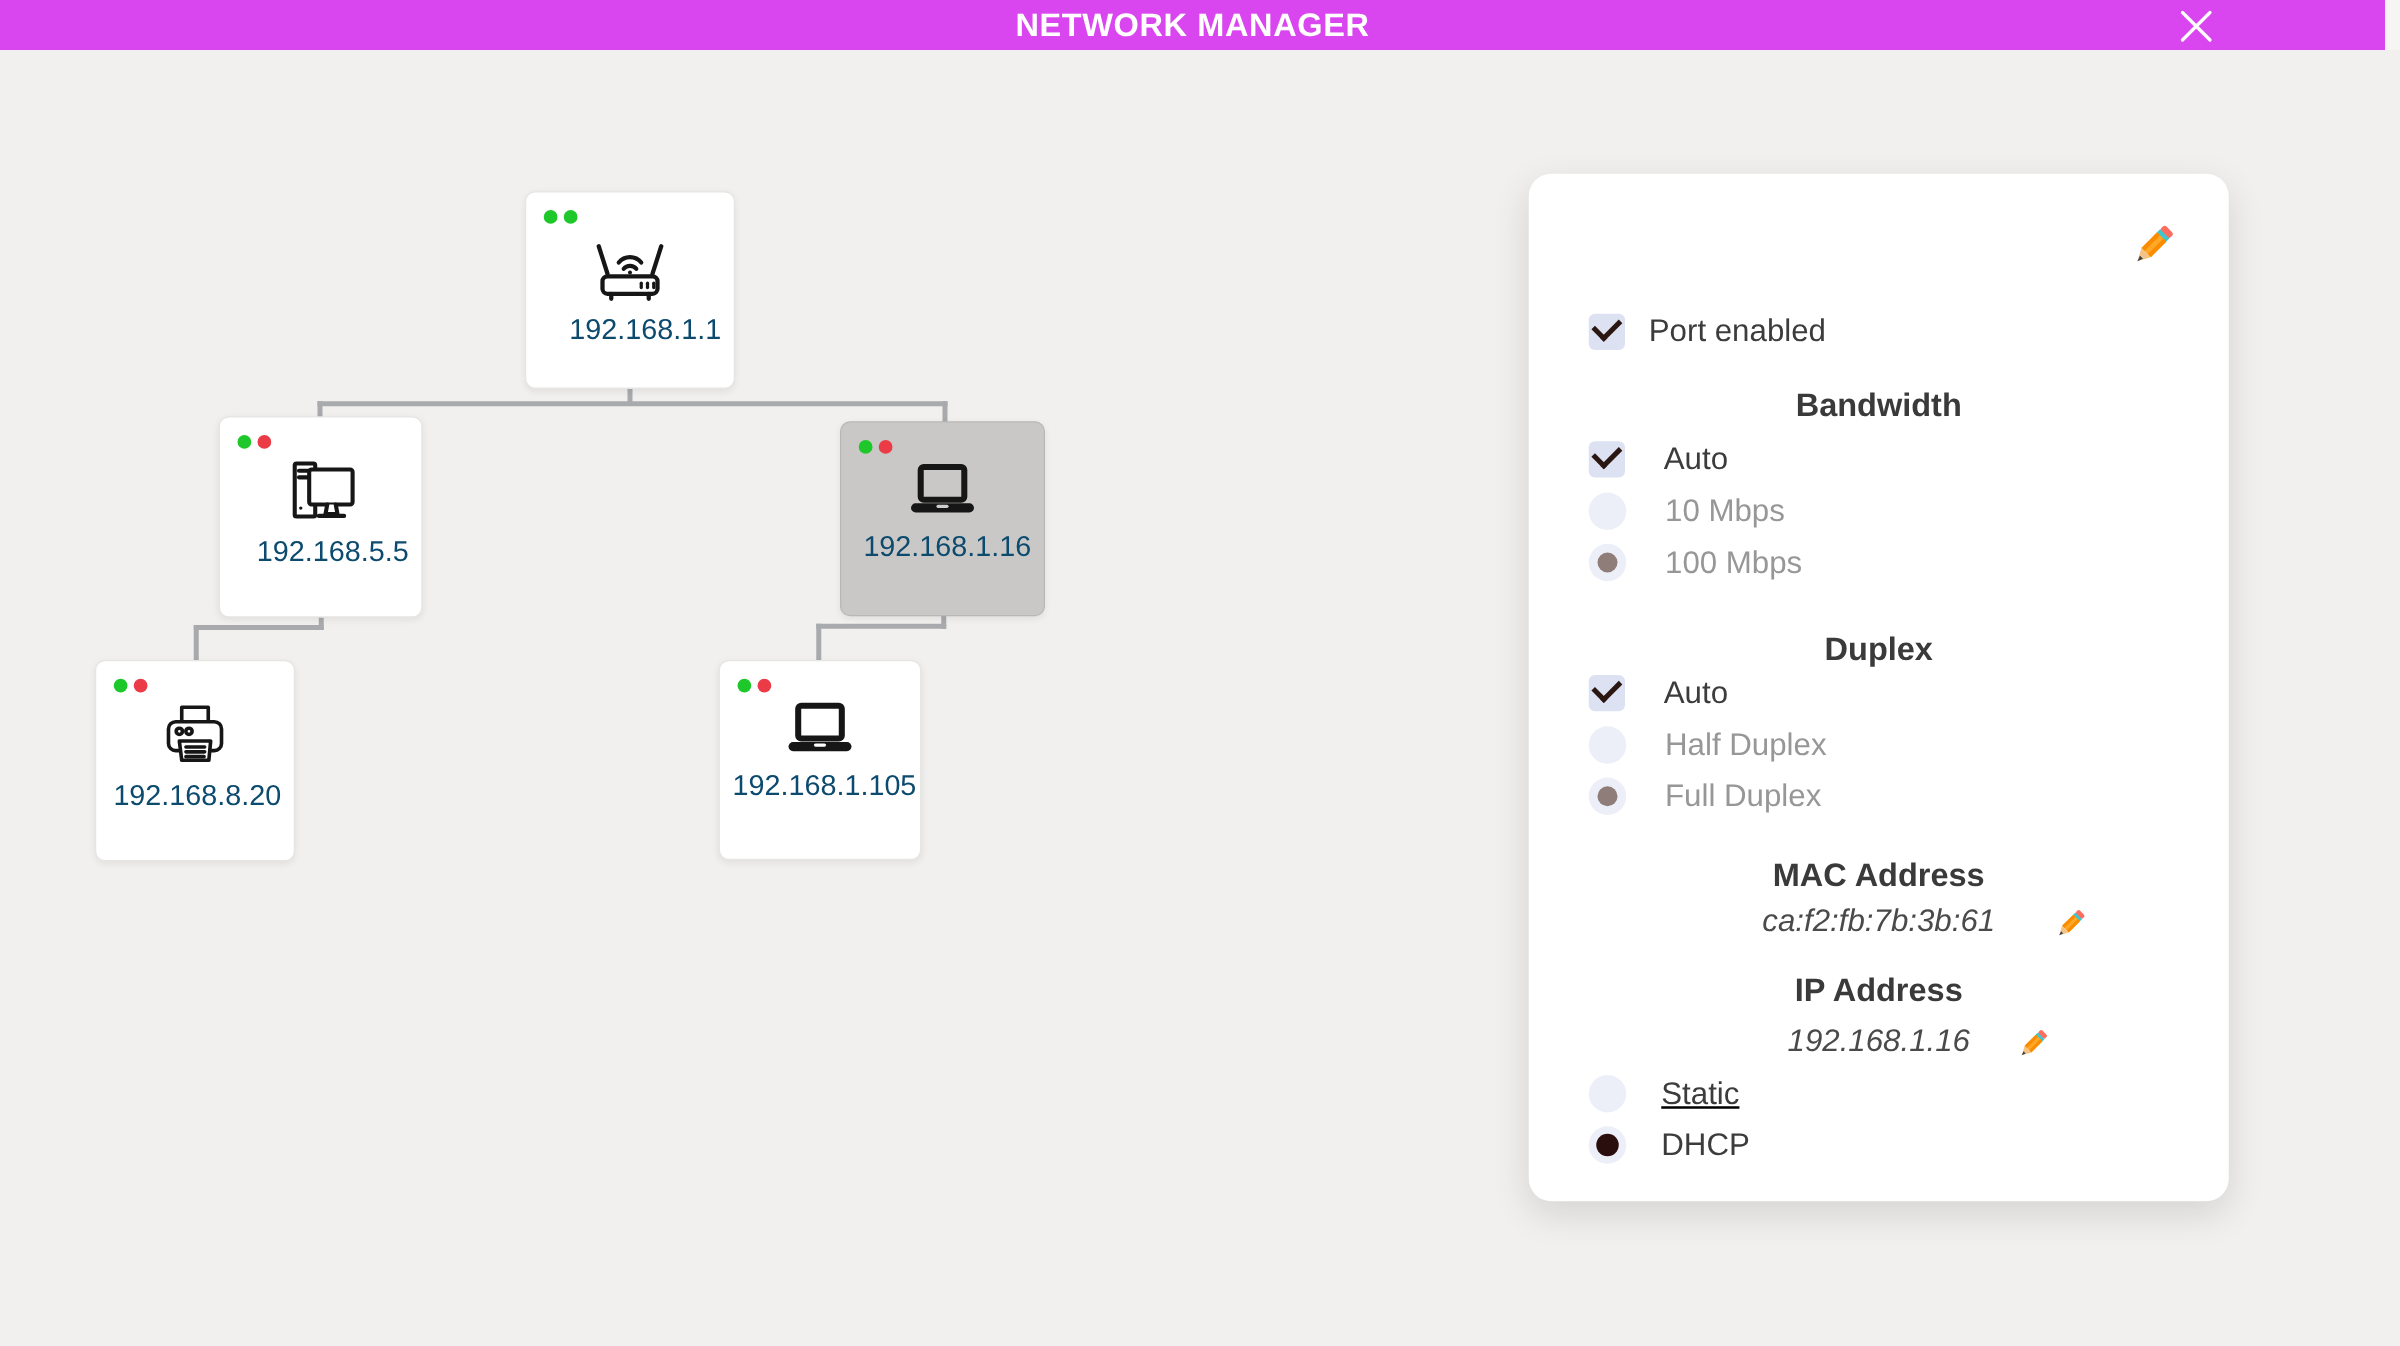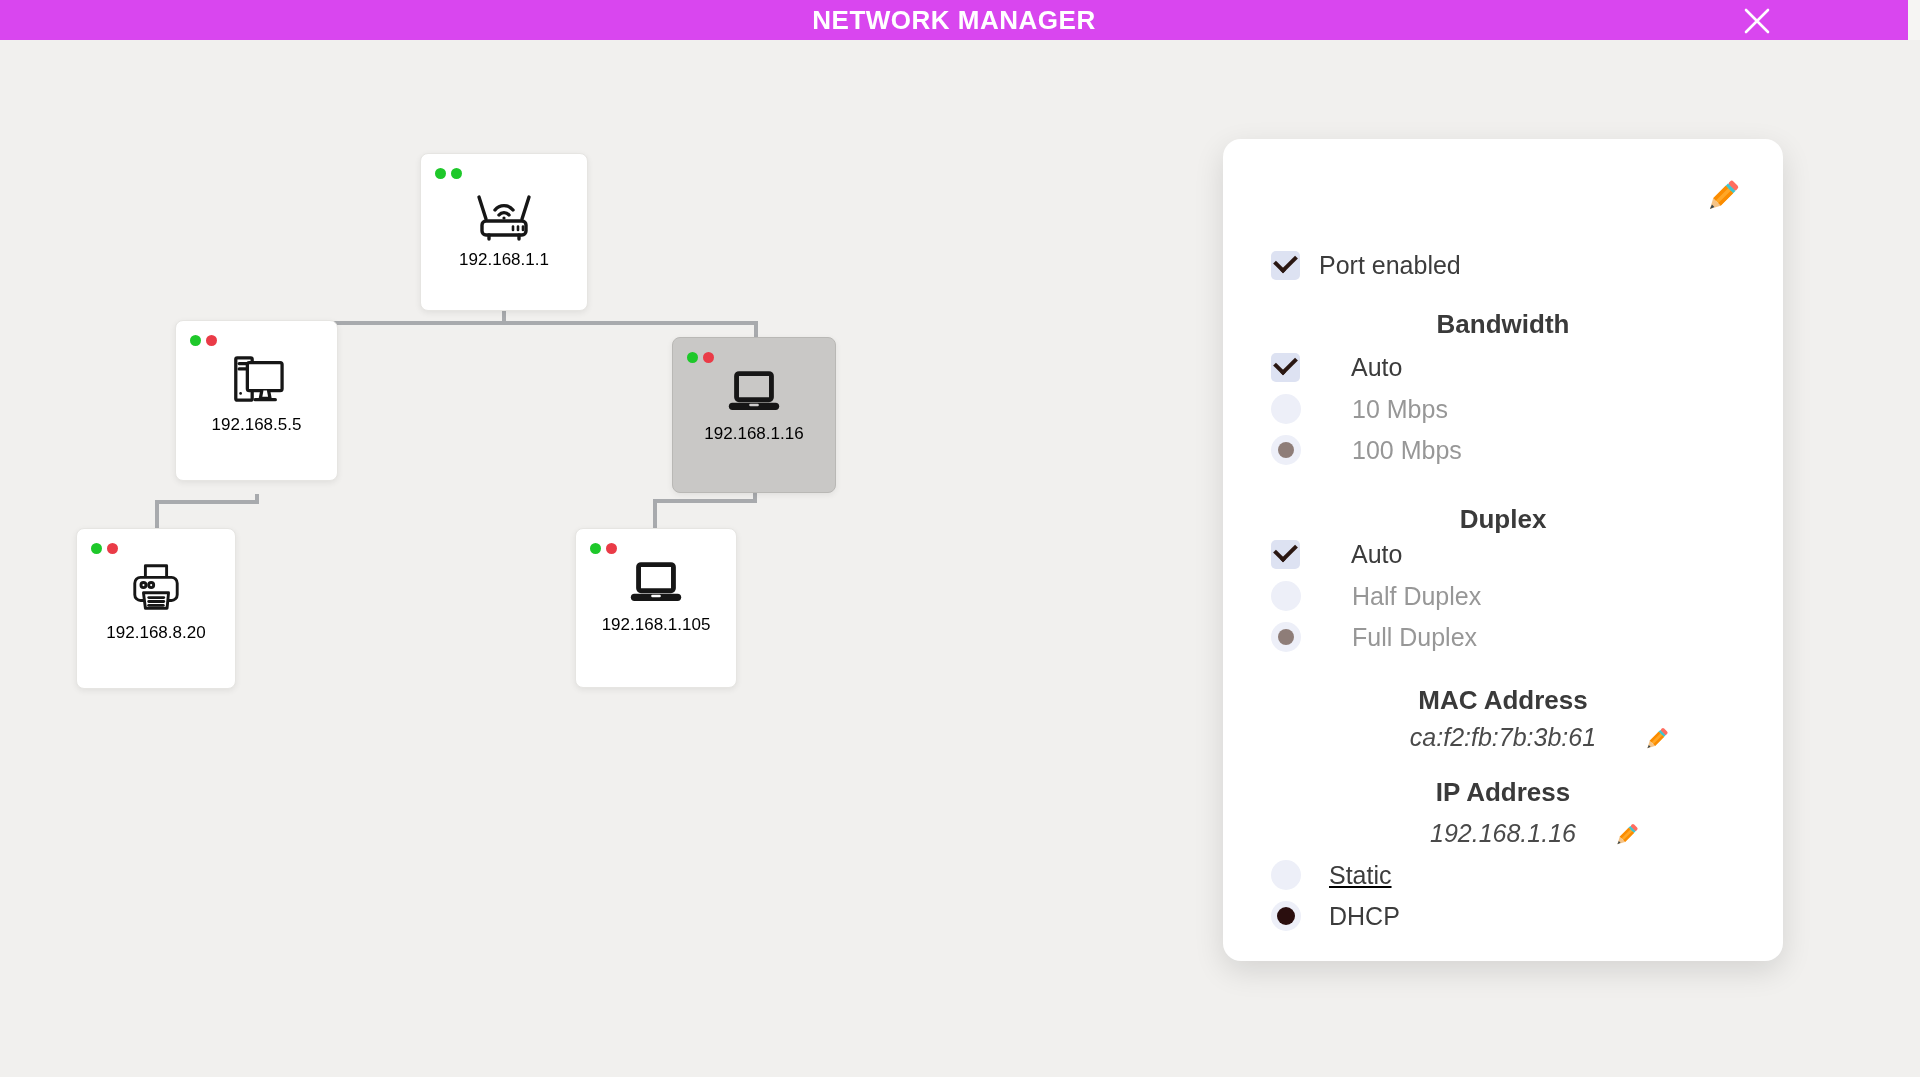--- a/index.html
+++ b/index.html
@@ -25,30 +25,30 @@
   .c7 { left:155px; top:500px; width:4px; height:29px; }
   .c8 { left:753px; top:491px; width:4px; height:12px; }
   .c9 { left:653px; top:499px; width:104px; height:4px; }
   .c10{ left:653px; top:499px; width:4px; height:30px; }
 
   
   .node { position:absolute; background:#ffffff; border:1px solid #e6e5e2; border-radius:8px;
           box-shadow:0 2px 6px rgba(0,0,0,.07); padding:12px 10px; cursor:pointer; }
   .node.selected { background:#c9c8c6; border-color:#b9b8b5; }
   .node-router  { left:420px; top:153px; width:168px; height:158px; }
-  .node-desktop { left:175px; top:320px; width:163px; height:161px; }
+  .node-desktop { left:175px; top:333px; width:163px; height:161px; }
   .node-laptop-sel { left:672px; top:337px; width:164px; height:156px; }
   .node-printer { left:76px;  top:528px; width:160px; height:161px; }
   .node-laptop2 { left:575px; top:528px; width:162px; height:160px; }
   .dots { display:flex; gap:5px; margin:2px 0 0 4px; }
   .dot { width:11px; height:11px; border-radius:50%; }
   .dot.green { background:#1ec82a; }
   .dot.red   { background:#ea3b47; }
   .node-icon { display:block; margin:6px auto 0; }
-  .ip-label { text-align:center; margin-top:9px; font-size:17px; color:#000000; }
+  .ip-label { text-align:right; margin-top:9px; font-size:23px; color:#0c4a6e; }
 
   
   .panel { position:absolute; left:1223px; top:139px; width:560px; height:822px;
            background:#ffffff; border-radius:18px; box-shadow:0 10px 30px rgba(0,0,0,.12); }
   .panel-title { position:absolute; top:40px; left:0; width:100%; text-align:center;
                  font-size:31px; font-weight:bold; color:#3a3a3a; }
   .pencil { position:absolute; cursor:pointer; }
   .pencil-title { left:478px; top:36px; }
   .pencil-mac   { left:418px; top:585px; }
   .pencil-ip    { left:388px; top:681px; }
@@ -81,21 +81,21 @@
   .checkbox.checked::after { content:''; position:absolute; left:4px; top:3px;
      width:17px; height:10px; border-left:4px solid #2a1712; border-bottom:4px solid #2a1712;
      transform:rotate(-45deg); }
   .radio { width:30px; height:30px; border-radius:50%; background:#edeff8;
            position:relative; cursor:pointer; flex:none; }
   .radio.selected-muted::after { content:''; position:absolute; inset:7px;
            border-radius:50%; background:#8e7d78; }
   .radio.selected-dark::after { content:''; position:absolute; inset:6px;
            border-radius:50%; background:#2a0e0e; }
 
-  .lbl { font-size:25px; color:#3c3c3c; margin-left:51px; }
+  .lbl { font-size:25px; color:#3c3c3c; margin-left:31px; }
   .r-port .lbl { margin-left:19px; }
   .r-static .lbl, .r-dhcp .lbl { margin-left:28px; }
   .lbl.muted { color:#979797; }
 </style>
 </head>
 <body>
 
 <div id="root">
 
   <div class="header">

